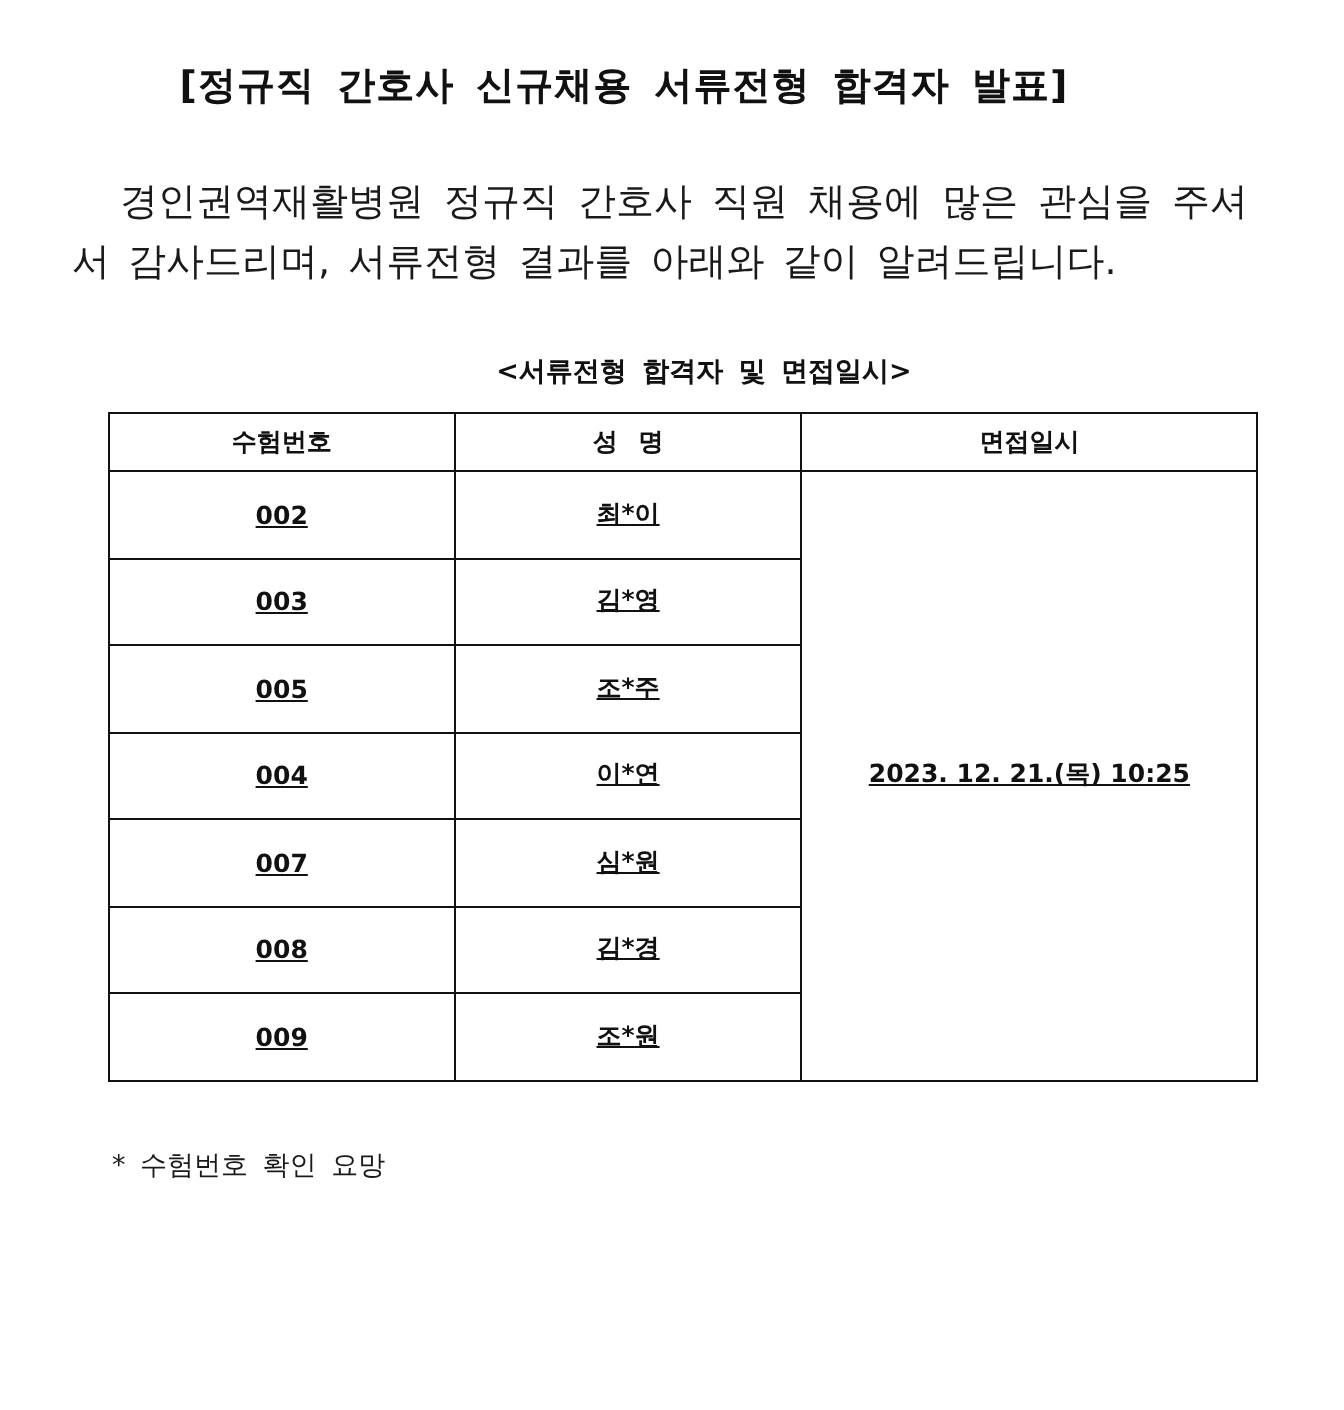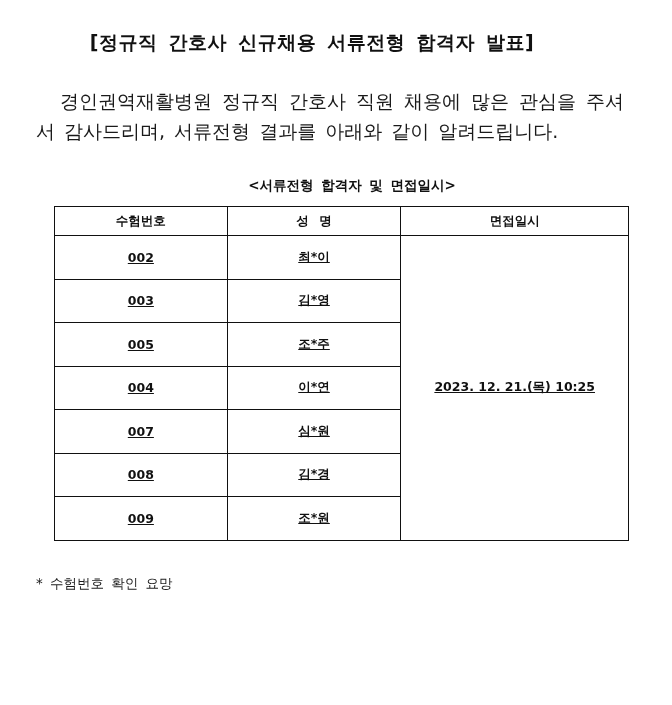--- a/index.html
+++ b/index.html
@@ -74,21 +74,21 @@
   table.results td {
     height: 42.5px;
     text-decoration: underline;
   }
   table.results col.c1 { width: 173px; }
   table.results col.c2 { width: 174px; }
   table.results col.c3 { width: 228px; }
   .name-cell { word-spacing: 6px; margin-top: 20px; }
   .notes {
     position: absolute;
-    left: 36px;
+    left: 56px;
     top: 572px;
     font-size: 13.5px;
     line-height: 22.5px;
     color: #1a1a1a;
     word-spacing: 3px;
   }
   .note-line { white-space: nowrap; }
   .bullet { display: inline-block; width: 14px; }
   .b { font-weight: bold; color: #111; }
   .underline { text-decoration: underline; text-underline-offset: 3px; text-decoration-thickness: 1.5px; }

